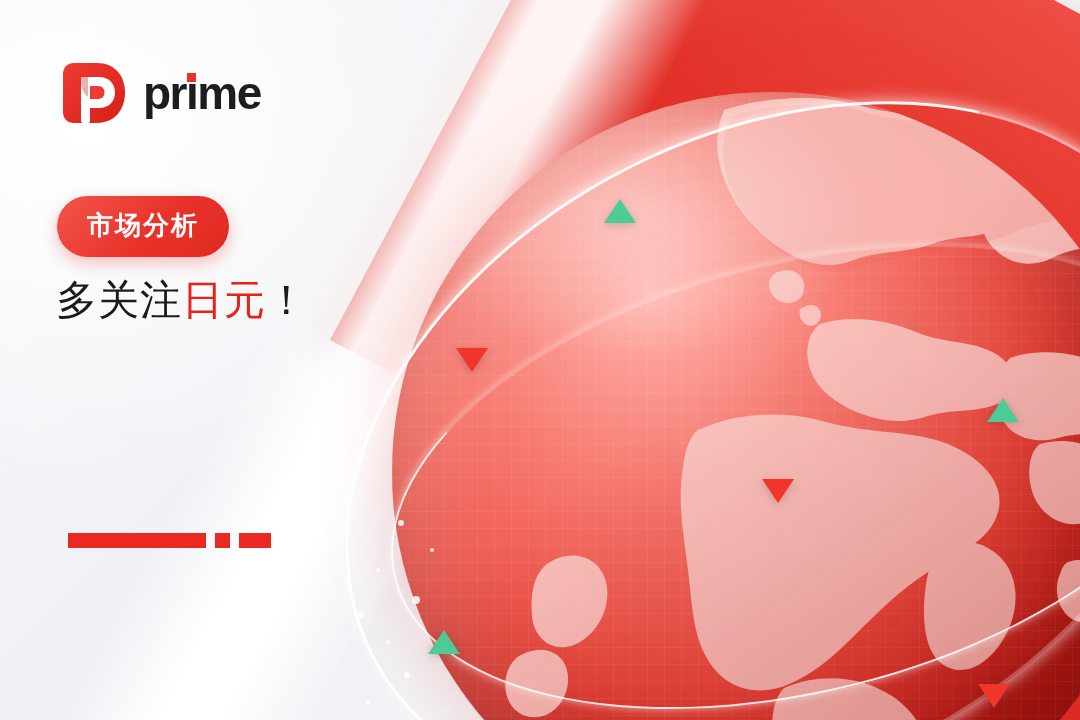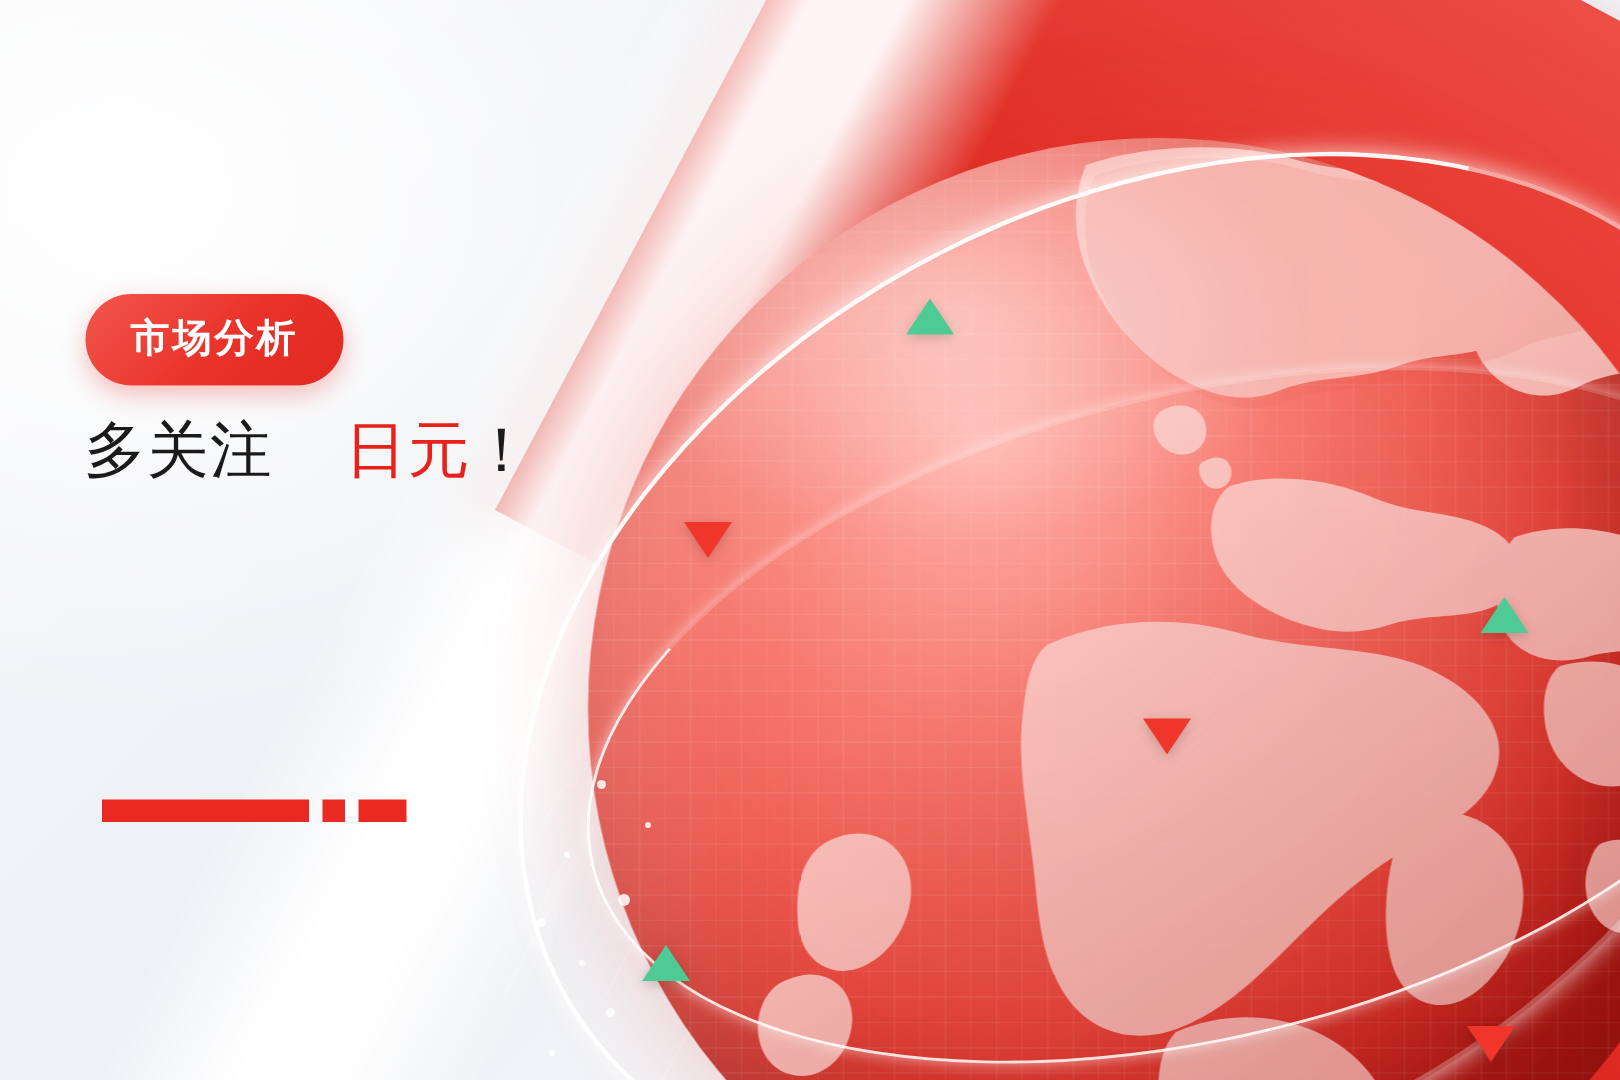--- a/index.html
+++ b/index.html
@@ -172,21 +172,21 @@
     background:linear-gradient(135deg,#f2564c 0%,#e93229 55%,#e02a21 100%);
     color:#fff; font-size:26px; font-weight:700; letter-spacing:2px;
     box-shadow:0 6px 16px rgba(232,49,41,.30);
     margin-top:33px;
   }
 
   .headline { position:absolute; left:56px; top:272px; line-height:1.18; }
   .hl-1 { font-size:50px; font-weight:700; color:#e8211a; letter-spacing:1px; }
   .hl-2 { font-size:41px; font-weight:500; color:#1a1a1a; letter-spacing:1px; margin-top:6px; }
   .hl-3 { font-size:41px; font-weight:500; color:#1a1a1a; letter-spacing:1px; margin-top:4px; }
-  .hl-3 .accent { color:#e8211a;margin-left:48px; }
+  .hl-3 .accent { color:#e8211a; }
 
   .rule { position:absolute; left:68px; top:533px; display:flex; align-items:center; gap:9px; }
   .rule .seg { height:15px; background:#ea2a22; }
   .rule .seg.long { width:138px; }
   .rule .seg.dot  { width:15px; }
   .rule .seg.mid  { width:32px; }
 
   .copyright {
     position:absolute; left:68px; top:635px;
     font-size:16px; color:#a9adb3; letter-spacing:.4px;
@@ -376,20 +376,42 @@
         <i class="spark" style="left: 386px; top: 640px; width: 4px; height: 4px;"></i>
         <i class="spark" style="left: 404px; top: 672px; width: 6px; height: 6px;"></i>
         <i class="spark" style="left: 366px; top: 700px; width: 4px; height: 4px;"></i>
         <i class="spark" style="left: 430px; top: 548px; width: 4px; height: 4px;"></i>
         <i class="spark" style="left: 358px; top: 612px; width: 6px; height: 6px;"></i>
       </div>
   </div>
 
   <div class="content">
 
+    <div class="logo-row">
+      <span class="logo-mark">
+        <svg viewBox="0 0 72 72" aria-hidden="true">
+          <defs>
+            <linearGradient id="dg" x1="0" y1="0" x2="1" y2="1">
+              <stop offset="0%" stop-color="#ED3B33"></stop>
+              <stop offset="100%" stop-color="#D81F18"></stop>
+            </linearGradient>
+          </defs>
+          <path d="M6 17 C6 10.4 10.4 6 17 6 L40 6 C58 6 68 19 68 35.5 C68 52 58 66 40 66
+                   L17 66 C10.4 66 6 61.6 6 55 Z" fill="url(#dg)"></path>
+          <path d="M24 20 L42 20 C52 20 58 26.5 58 35.5 C58 44.5 52 51 42 51 L33 51 L33 64
+                   C33 65.2 32.2 66 31 66 L26 66 C24.8 66 24 65.2 24 64 Z" fill="#ffffff"></path>
+          <path d="M33 29 L41 29 C45 29 47.5 31.8 47.5 35.5 C47.5 39.2 45 42 41 42 L33 42 Z" fill="#ED3B33"></path>
+          <path d="M24 20 L31 20 L31 40 C28 38 24.5 33 24 27 Z" fill="#B5241F" opacity=".35"></path>
+        </svg>
+      </span>
+      <span class="logo-word">
+        <span>prime</span>
+        <i class="dot"></i>
+      </span>
+    </div>
 
     <div class="badge">
       <span>市场分析</span>
     </div>
 
     <div class="headline">
       <div class="hl-3"><span>多关注</span><span class="accent">日元</span><span>！</span></div>
     </div>
 
     <div class="rule">

